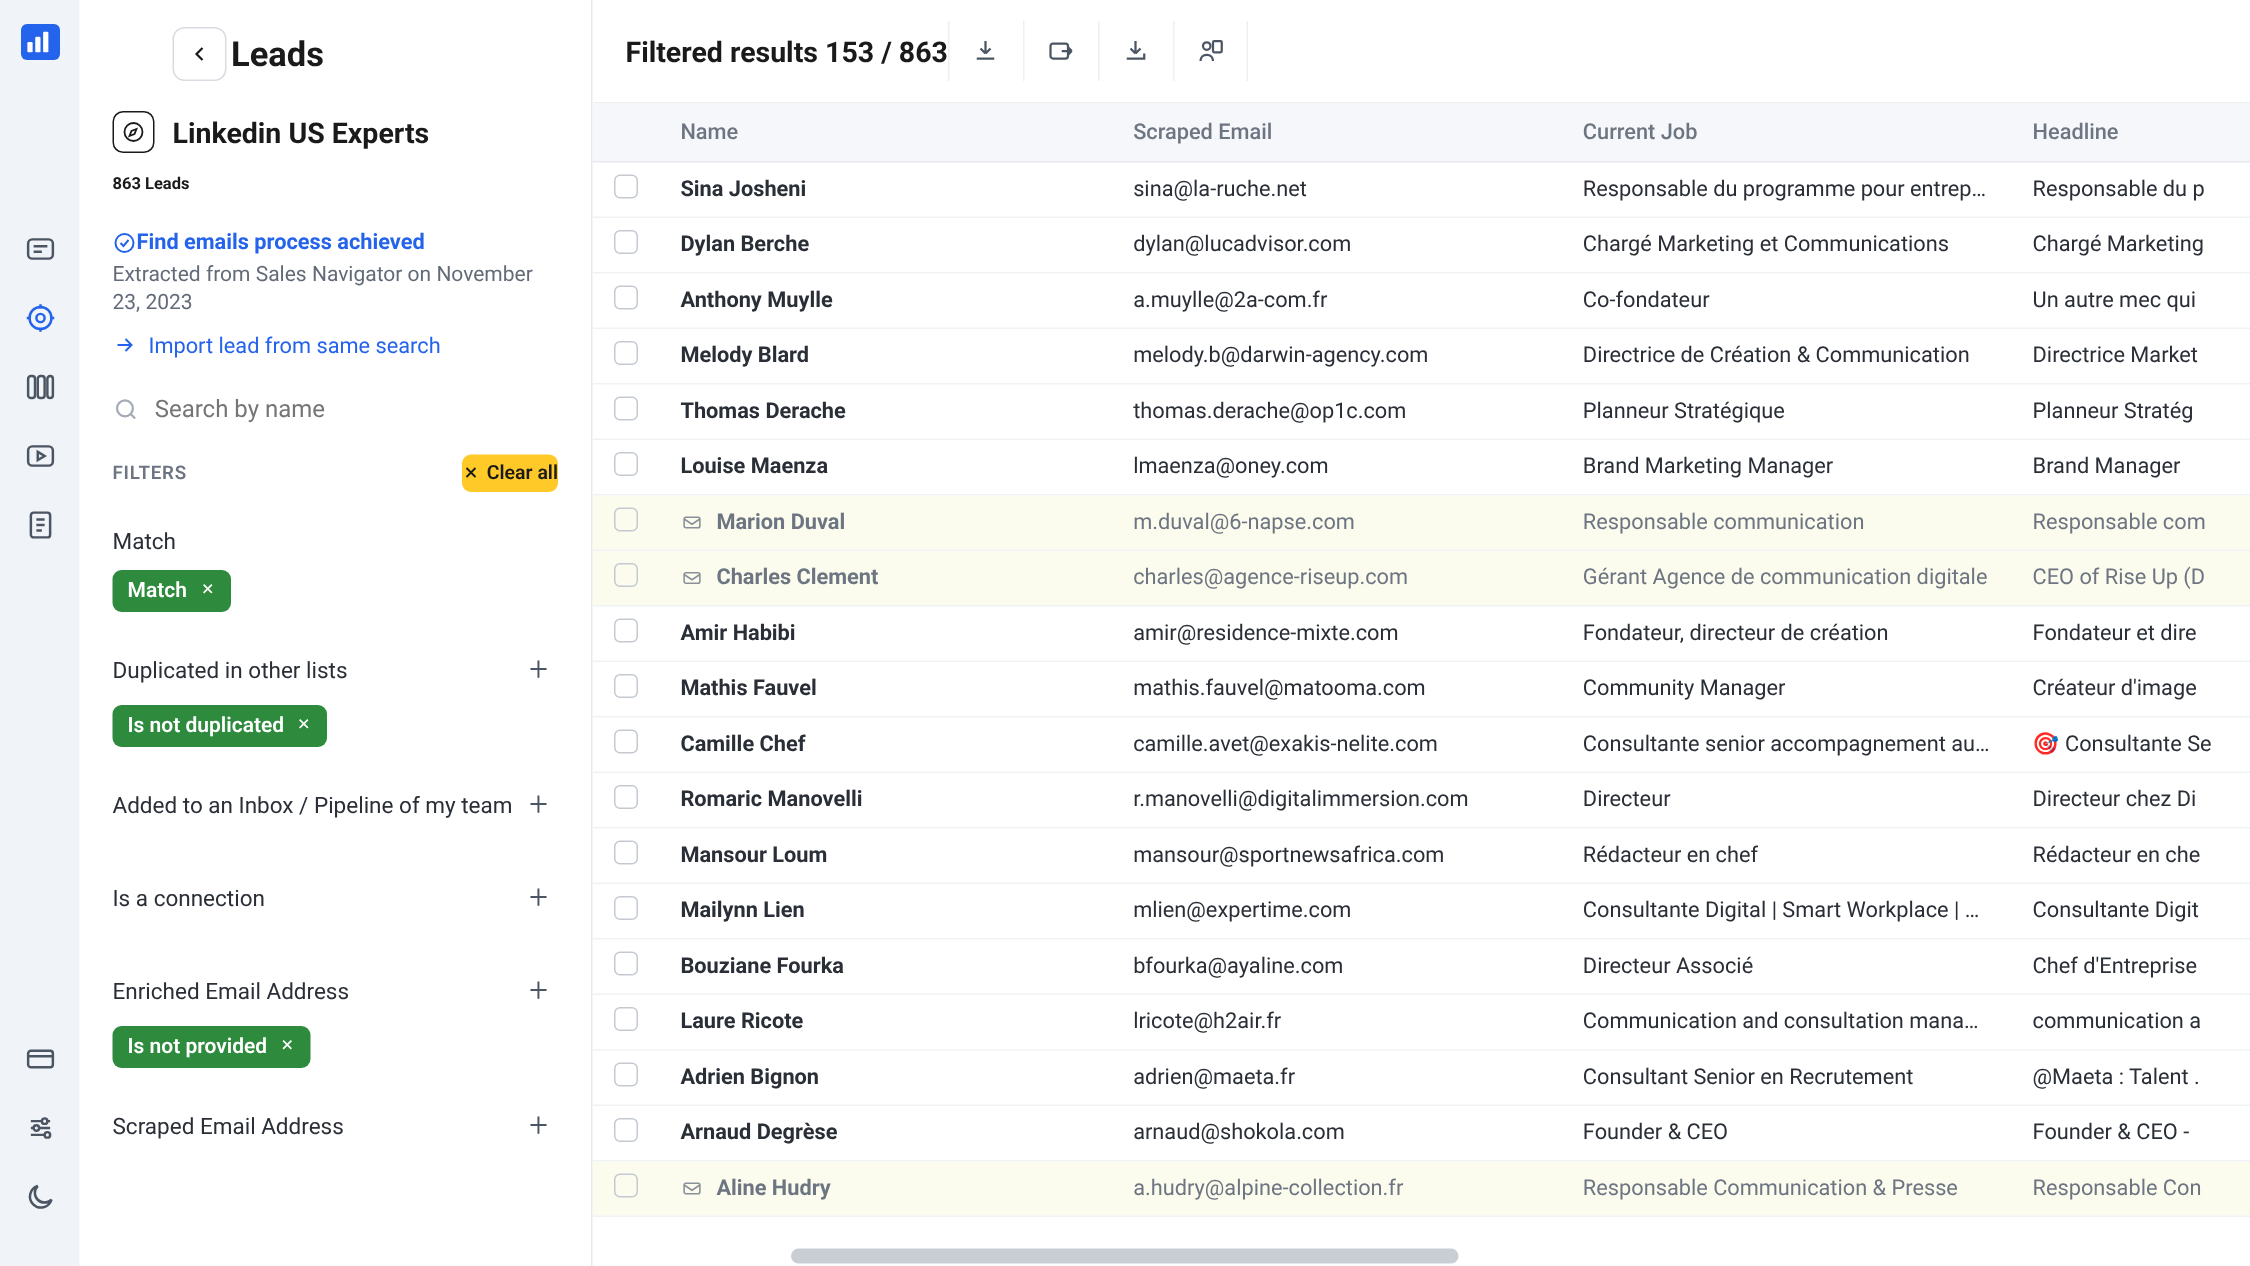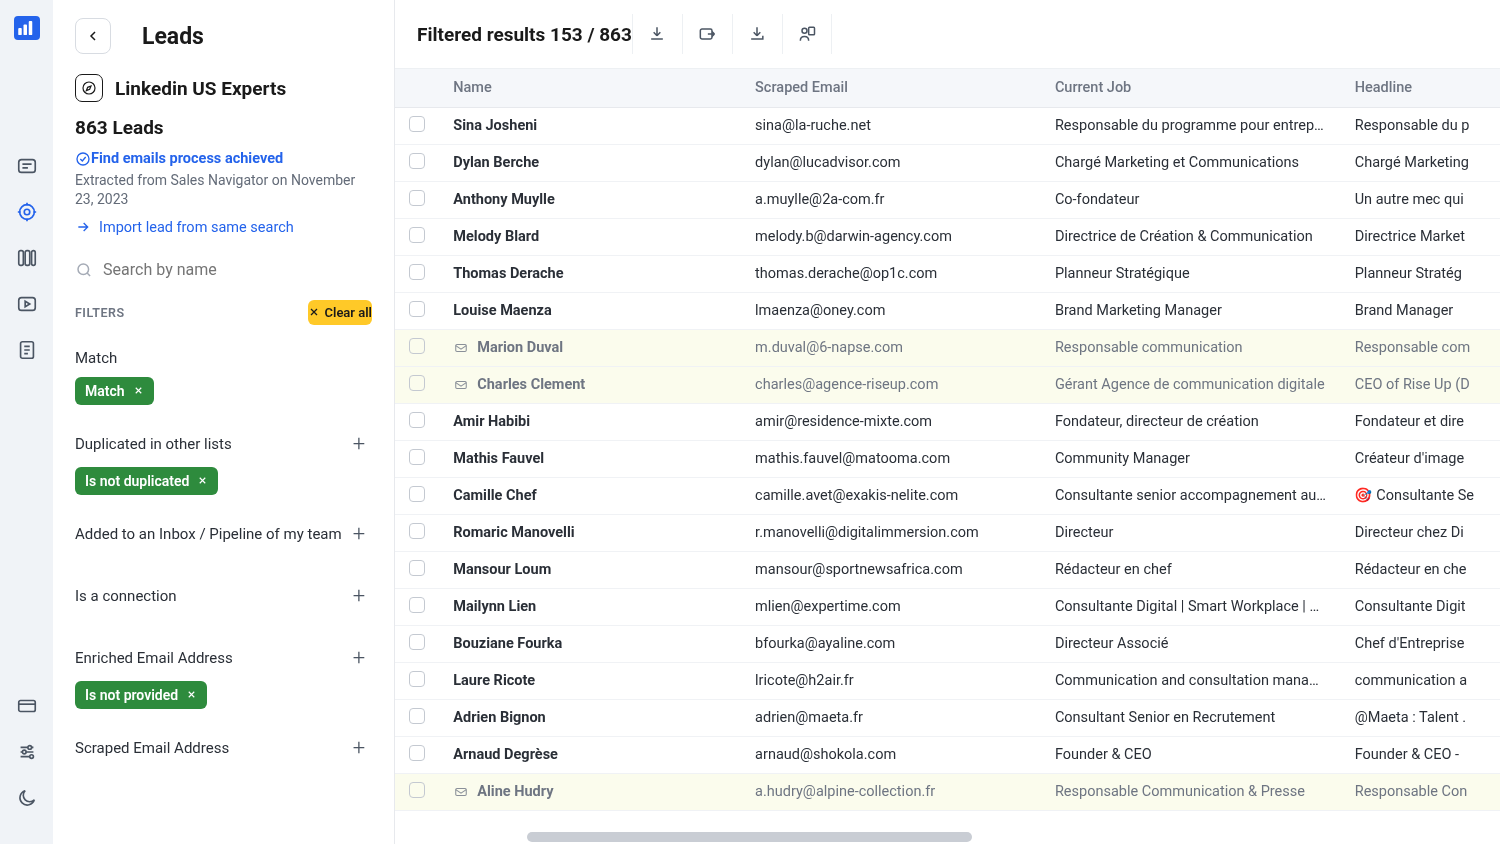--- a/index.html
+++ b/index.html
@@ -6,27 +6,27 @@
 body { display:flex; height:844px; width:1500px; overflow:hidden; background:#fff; color:#1a1a1a; }
 .rail { width:53px; background:#f0f3f7; display:flex; flex-direction:column; align-items:center; padding:16px 0; gap:24px; height:100%; }
 .rail .mid { display:flex; flex-direction:column; gap:22px; margin-top:90px; }
 .rail .bottom { margin-top:auto; display:flex; flex-direction:column; gap:22px; padding-bottom:18px; }
 .rail-icon { width:24px; height:24px; display:flex; align-items:center; justify-content:center; color:#4b5563; cursor:pointer; }
 .rail-icon.active { color:#2463eb; }
 .logo { width:26px; height:24px; background:#2463eb; border-radius:4px; display:flex; align-items:center; justify-content:center; }
 .logo svg { width:18px; height:14px; }
 .sidebar { width:342px; border-right:1px solid #e7e9ed; display:flex; flex-direction:column; overflow-y:auto; }
 .sidebar-head { padding:18px 22px 0; }
-.back-title { display:flex; align-items:center; gap:31px; margin-bottom:20px; }
+.back-title { display:flex; align-items:center; gap:3px; margin-bottom:20px;margin-left:40px; }
 .back-btn { width:36px; height:36px; border:1px solid #d8dce2; border-radius:8px; display:flex; align-items:center; justify-content:center; cursor:pointer; background:#fff; }
 .page-title { font-size:23px; font-weight:700; }
 .list-name { display:flex; align-items:center; gap:12px; margin-bottom:14px; }
 .compass { width:28px; height:28px; border:1.5px solid #1a1a1a; border-radius:7px; display:flex; align-items:center; justify-content:center; }
 .list-name-text { font-size:19px; font-weight:700; }
-.leads-count { font-size:19px; font-weight:700; margin-bottom:11px; }
+.leads-count { font-size:11px; font-weight:700; margin-bottom:24px; }
 .status-line { display:flex; align-items:center; gap:0; color:#2463eb; font-size:14.5px; margin-bottom:4px;font-weight:bold; }
 .status-sub { color:#636b78; font-size:14px; line-height:1.35; margin-bottom:10px; }
 .import-line { display:flex; align-items:center; gap:8px; color:#2463eb; font-size:14.5px; margin-bottom:20px; cursor:pointer; }
 .search-box { display:flex; align-items:center; gap:10px; padding:4px 0 20px; }
 .search-box input { border:none; outline:none; font-size:16px; color:#7c8491; width:100%; }
 .search-box svg { color:#a5abb6; }
 .filters-head { display:flex; align-items:center; justify-content:space-between; padding:0 22px 10px; }
 .filters-label { font-size:12.5px; letter-spacing:.5px; color:#6e7582; font-weight:600; }
 .clear-btn { background:#ffc928; border-radius:6px; padding:5px 0; font-size:13px; font-weight:600; display:flex; align-items:center; gap:5px; cursor:pointer; }
 .filter-block { padding:14px 22px 12px; }

